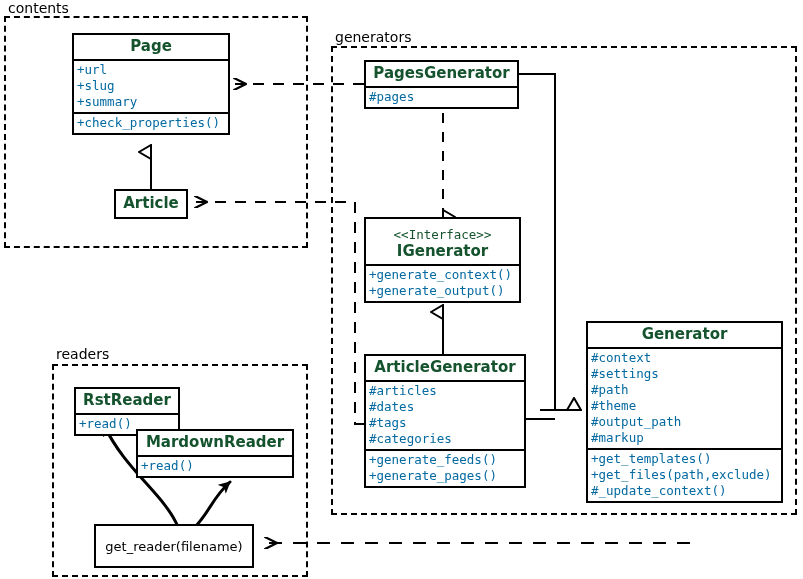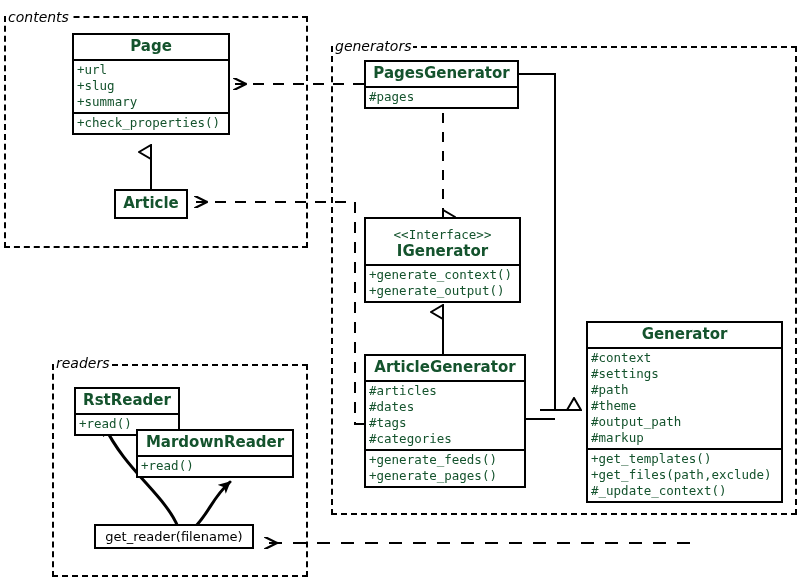--- a/index.html
+++ b/index.html
@@ -48,21 +48,21 @@
     font-family: "DejaVu Sans Mono", monospace;
     line-height: 1.25;
   }
   .uml-compartment {
     box-sizing: border-box;
     border-top: 2px solid #000;
     padding: 1px 3px 2px 3px;
     font-family: "DejaVu Sans Mono", monospace;
     font-size: 12.5px;
     line-height: 16px;
-    color: #14532d;
+    color: #0369a1;
     white-space: nowrap;
   }
   .uml-compartment .row { display: block; }
   
   .plain-box {
     position: absolute;
     box-sizing: border-box;
     border: 2px solid #000;
     background: #ffffff;
     display: flex;
@@ -79,23 +79,22 @@
     box-sizing: border-box;
     border: 2px dashed #000;
     background: transparent;
   }
   .pkg-label {
     position: absolute;
     font-family: "DejaVu Sans", sans-serif;
     font-size: 14px;
     color: #000;
     background: #ffffff;
-    padding: 9px 2px;
-    white-space: nowrap;
-    font-style: italic;
+    padding: 0 2px;
+    white-space: nowrap;
   }
 </style>
 </head>
 <body>
 
 <div id="canvas">
 
   <div class="package" style="left:4px; top:16px; width:304px; height:232px; border-style:dashed;"></div>
   <div class="pkg-label" style="left:6px; top:0px;">contents</div>
 
@@ -235,17 +234,17 @@
     </div>
   </div>
 
   <div class="uml-box" style="left:136px; top:429px; width:158px;">
     <div class="uml-title">MardownReader</div>
     <div class="uml-compartment">
       <span class="row">+read()</span>
     </div>
   </div>
 
-  <div class="plain-box" style="left:94px; top:524px; width:160px; height:25px;">
+  <div class="plain-box" style="left:94px; top:524px; width:160px; height:44px;">
     <span>get_reader(filename)</span>
   </div>
 
 </div>
 
 </body></html>

